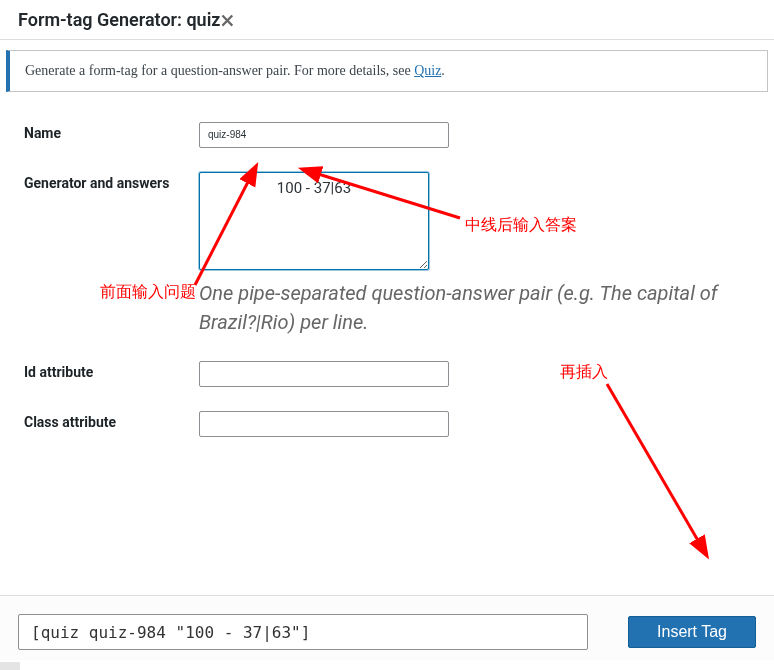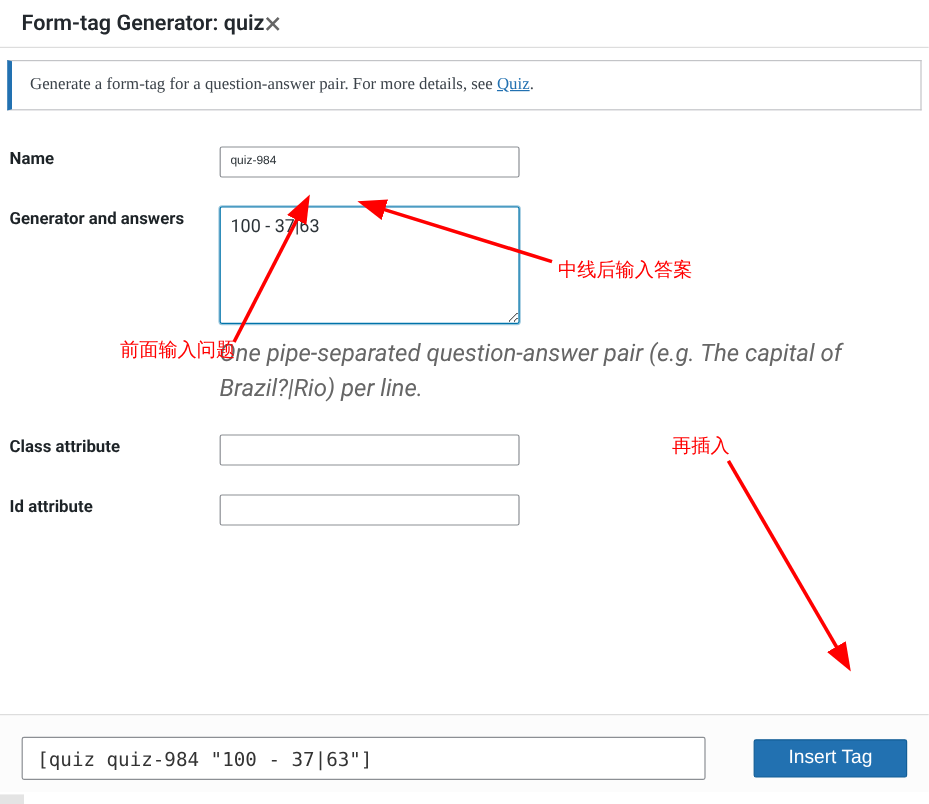--- a/index.html
+++ b/index.html
@@ -5,26 +5,26 @@
     * { box-sizing: border-box; margin: 0; padding: 0; }
     body { font-family: -apple-system, BlinkMacSystemFont, "Segoe UI", Roboto, Arial, sans-serif; font-size: 13px; color: #444; background: #fff; width: 774px; height: 670px; position: relative; }
     
     .header { display: flex; align-items: center; justify-content: flex-start; padding: 0 10px 0 18px; height: 40px; border-bottom: 1px solid #ddd; }
     .header-title { font-size: 18px; font-weight: 600; color: #23282d; }
     .close-icon { font-size: 26px; font-weight: 400; color: #666; cursor: pointer; line-height: 1; }
     
     .info-bar { margin: 10px 6px 18px; border: 1px solid #c3c4c7; border-left: 4px solid #2271b1; background: #fff; padding: 12px 15px; font-size: 14px; color: #3c434a; font-family: Liberation Serif, serif; }
     .info-bar a { color: #2271b1; text-decoration: underline; }
     
-    .form-body { padding: 0 8px 20px; }
+    .form-body { padding: 0 24px 20px; }
     .form-table { width: 100%; border-collapse: separate; border-spacing: 0; }
     .form-table th { text-align: left; vertical-align: top; padding: 15px 10px 15px 0; width: 175px; font-weight: 700; color: #1d2327; font-size: 14px; }
     .form-table td { padding: 12px 0; vertical-align: top; }
     .text-input { width: 250px; padding: 4px 8px; border: 1px solid #8c8f94; border-radius: 2px; font-size: 10px; color: #2c3338; line-height: 1.6; }
-    .textarea-input { width: 250px; height: 98px; padding: 6px 8px; border: 1px solid #0073aa; border-radius: 2px; font-size: 15px; color: #2c3338; outline: none; box-shadow: 0 0 0 1px rgba(0,115,170,0.4); resize: both; font-family: inherit; }
+    .textarea-input { width: 230px; height: 98px; padding: 6px 8px; border: 1px solid #0073aa; border-radius: 2px; font-size: 15px; color: #2c3338; outline: none; box-shadow: 0 0 0 1px rgba(0,115,170,0.4); resize: both; font-family: inherit; text-align: center; }
     .hint { font-style: italic; color: #666; font-size: 20px; margin-top: 6px; max-width: 560px; line-height: 1.45; }
     
     .footer { position: absolute; bottom: 10px; left: 0; right: 0; border-top: 1px solid #ddd; padding: 18px 18px 10px; display: flex; align-items: center; justify-content: space-between; background: #fcfcfc; }
     .code-box { flex: 1; margin-right: 40px; padding: 8px 12px; border: 1px solid #8c8f94; border-radius: 2px; font-family: Consolas, Menlo, monospace; font-size: 16px; color: #333; background: #fff; height: 36px; line-height: 20px; }
     .insert-btn { background: #2271b1; color: #ffffff; border: 1px solid #135e96; padding: 6px 28px; font-size: 16px; border-radius: 2px; cursor: pointer; }
     
     .anno { position: absolute; color: #ff0000; font-family: "SimSun", serif; font-size: 16px; pointer-events: none; }
     .arrow-svg { position: absolute; pointer-events: none; }
     .tab-pad { position: absolute; bottom: 0; left: 0; width: 20px; height: 8px; background: #e4e4e4; }
   </style>
@@ -50,27 +50,27 @@
       </td>
     </tr>
     <tr>
       <th>Generator and answers</th>
       <td>
         <textarea class="textarea-input" style="">100 - 37|63</textarea>
         <div class="hint">One pipe-separated question-answer pair (e.g. The capital of Brazil?|Rio) per line.</div>
       </td>
     </tr>
     <tr>
-      <th>Class attribute</th>
+      <th>Id attribute</th>
       <td>
         <input type="text" class="text-input" value="" style="">
       </td>
     </tr>
     <tr>
-      <th>Id attribute</th>
+      <th>Class attribute</th>
       <td>
         <input type="text" class="text-input" value="" style="">
       </td>
     </tr>
   </tbody>
     </table>
 </div>
 
 <div class="footer">
   <input type="text" class="code-box" readonly="" value="[quiz quiz-984 &quot;100 - 37|63&quot;]" style="">

